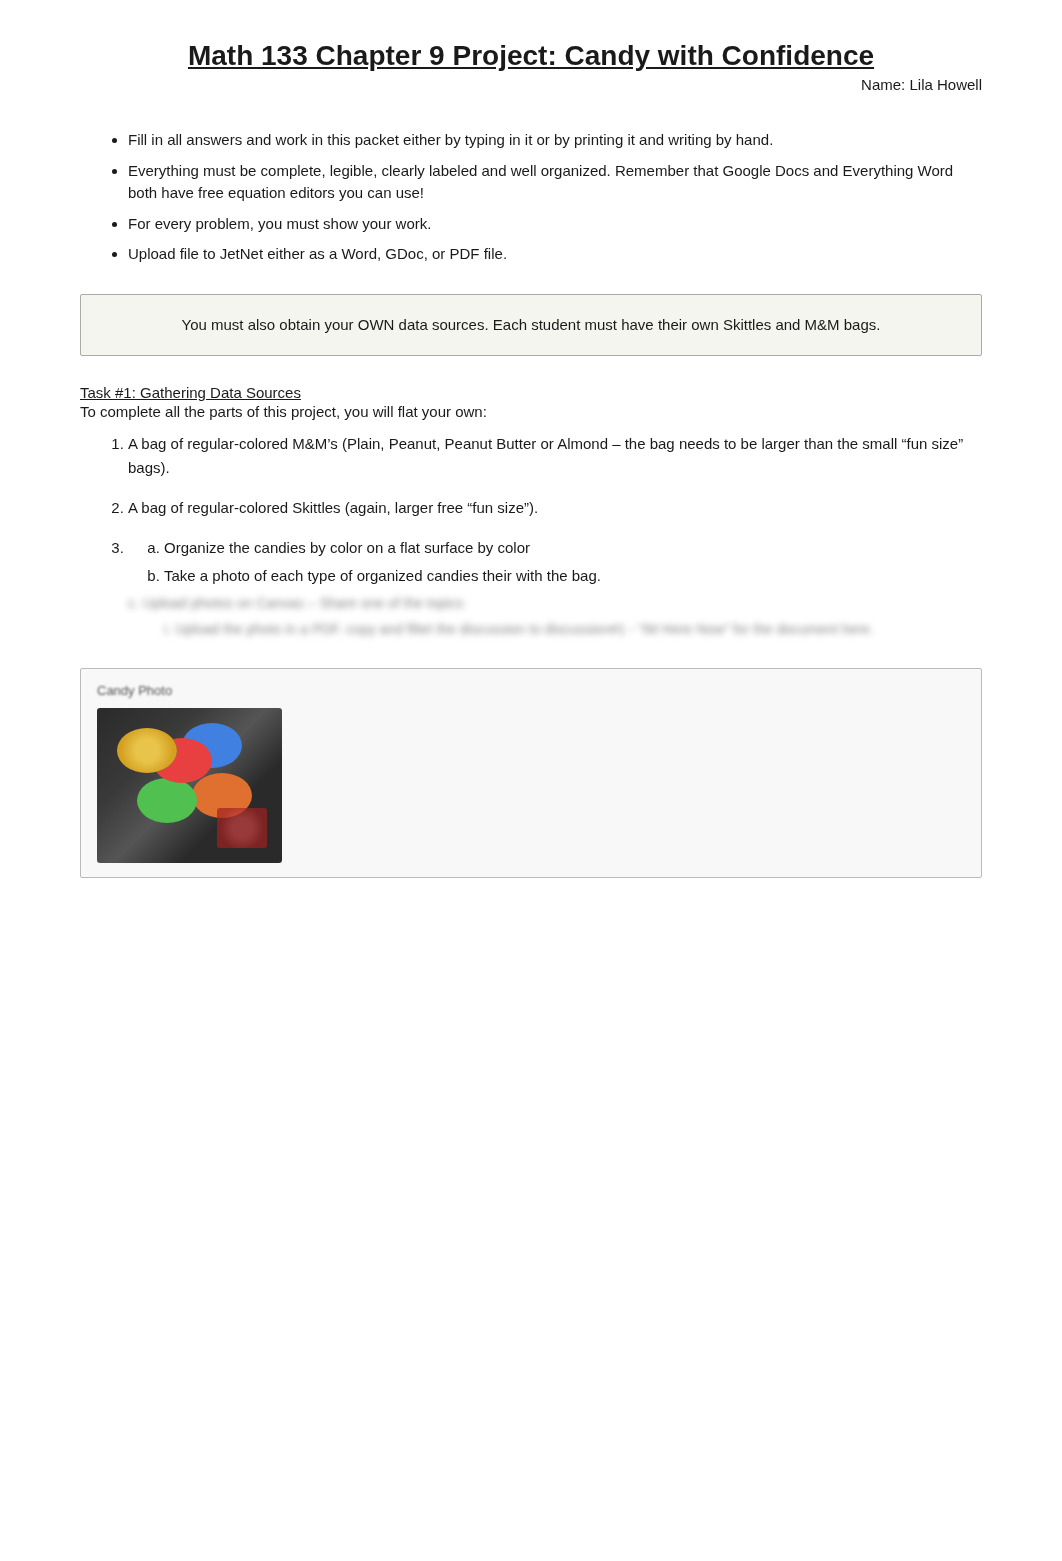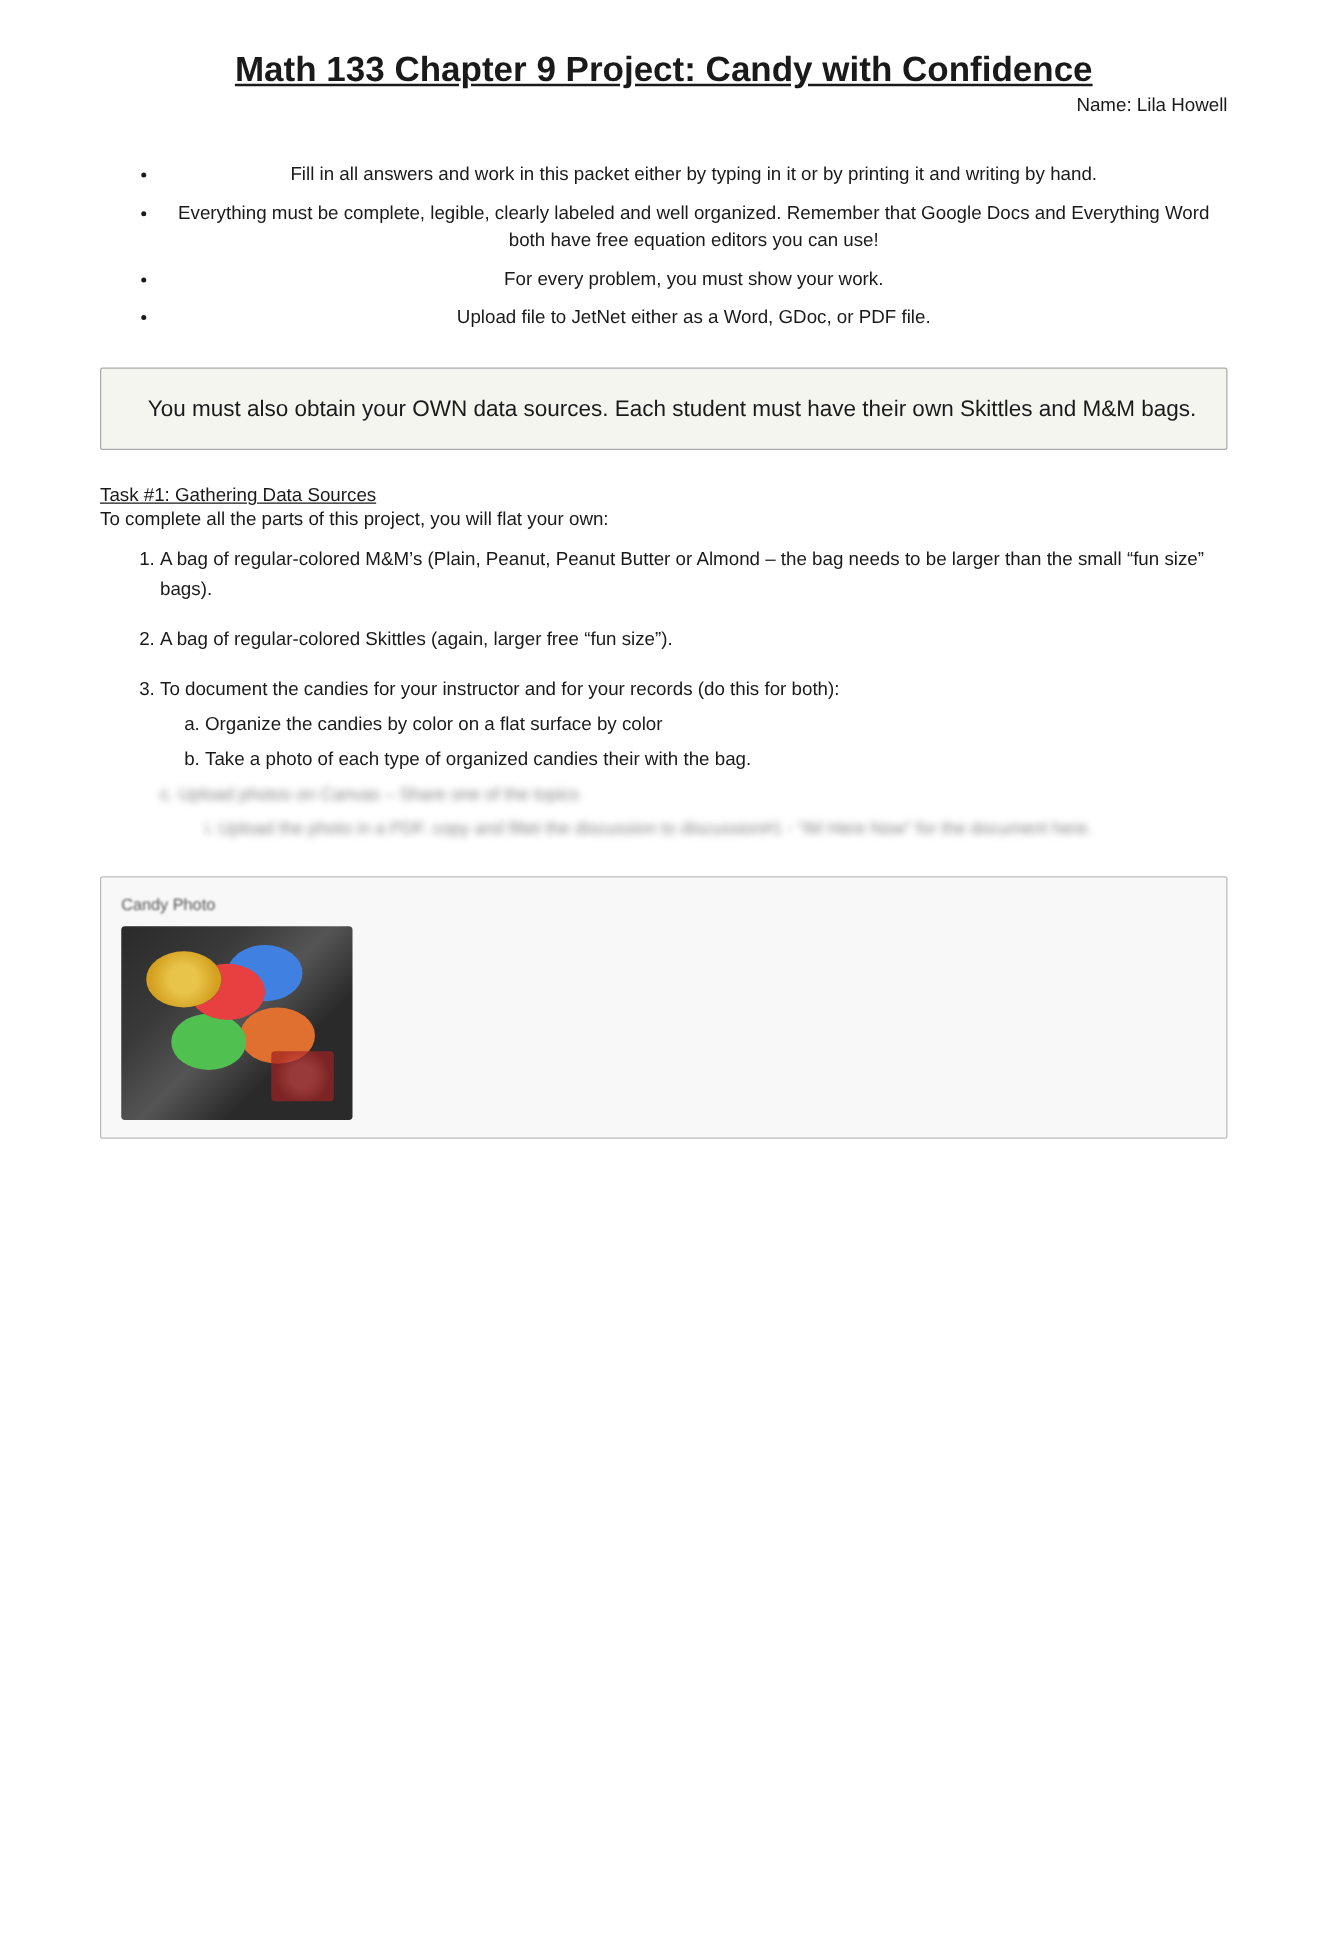--- a/index.html
+++ b/index.html
@@ -47,30 +47,29 @@
 
     .bullet-list {
       list-style-type: disc;
       margin-left: 48px;
       margin-top: 4px;
     }
 
     .bullet-list li {
       margin-bottom: 8px;
       line-height: 1.5;
-      text-align: center;
     }
 
     .notice-box {
       border: 1px solid #aaa;
       background: #f5f5f0;
       padding: 18px 24px;
       margin: 28px 0;
-      text-align: right;
-      font-size: 18px;
+      text-align: center;
+      font-size: 15px;
       line-height: 1.6;
       border-radius: 2px;
     }
 
     .task-header {
       font-size: 15px;
       margin-top: 20px;
       margin-bottom: 2px;
       text-decoration: underline;
     }
@@ -190,21 +189,20 @@
   <span>You must also obtain your OWN data sources. Each student must have their own Skittles and M&amp;M bags.</span>
 </div>
 
 <div class="task-header">Task #1: Gathering Data Sources</div>
 <div class="task-intro">To complete all the parts of this project, you will flat your own:</div>
 
 <ol class="numbered-list">
   <li>A bag of regular-colored  M&amp;M’s (Plain, Peanut, Peanut Butter or Almond – the bag needs to be larger than the small “fun size” bags).</li>
   <li>A bag of regular-colored  Skittles (again, larger free “fun size”).</li>
   <li>
-    <span>To document the candies for your instructor and for your records (do this for both):</span>
     <ol class="alpha-list">
       <li>Organize  the candies by color on a flat surface by color</li>
       <li>Take a photo  of each type of organized candies their with the bag.</li>
     </ol>
     <div class="blurred-text">c.  Upload photos on Canvas   – Share one of the topics</div>
     <div class="blurred-sub">i.  Upload the photo in a PDF.   copy and filtet the discussion to discussion#1 - “IM Here Now”  for the document here.</div>
   </li>
 </ol>
 
 <div class="image-box">

